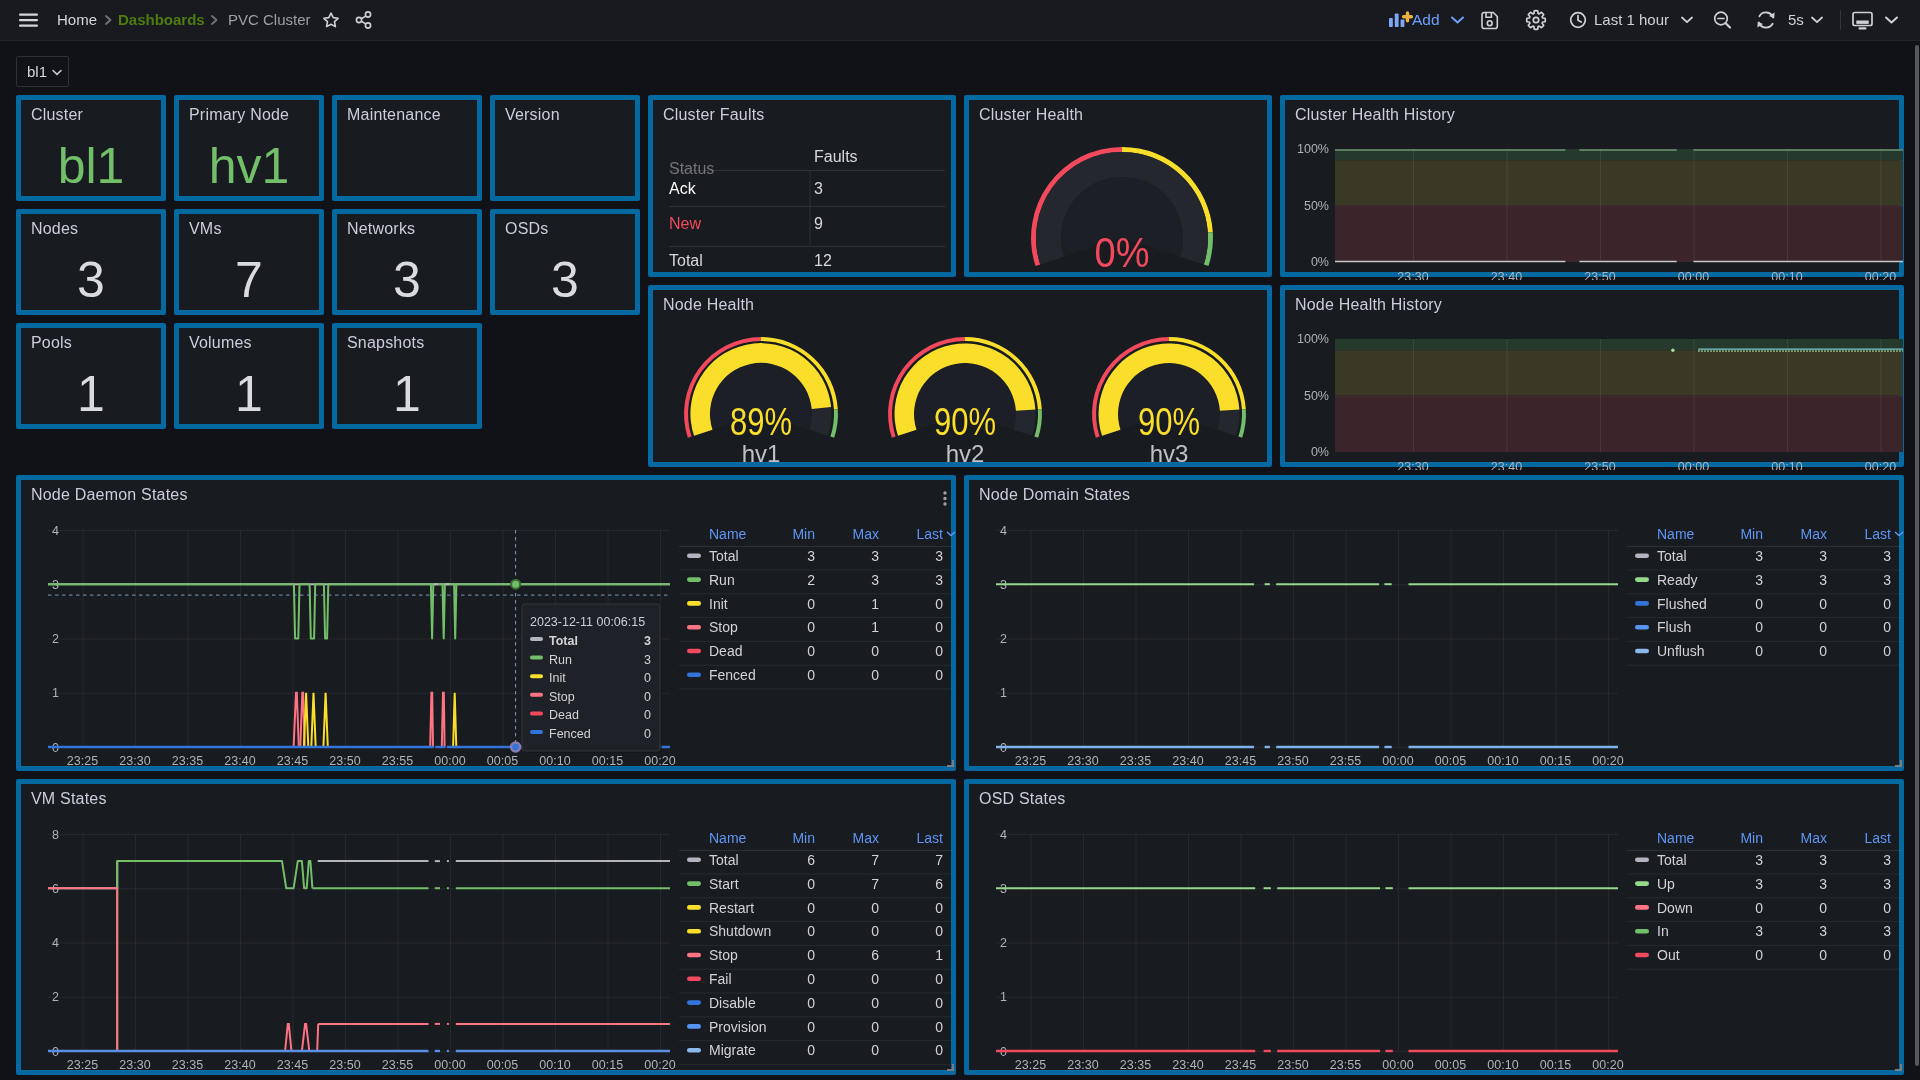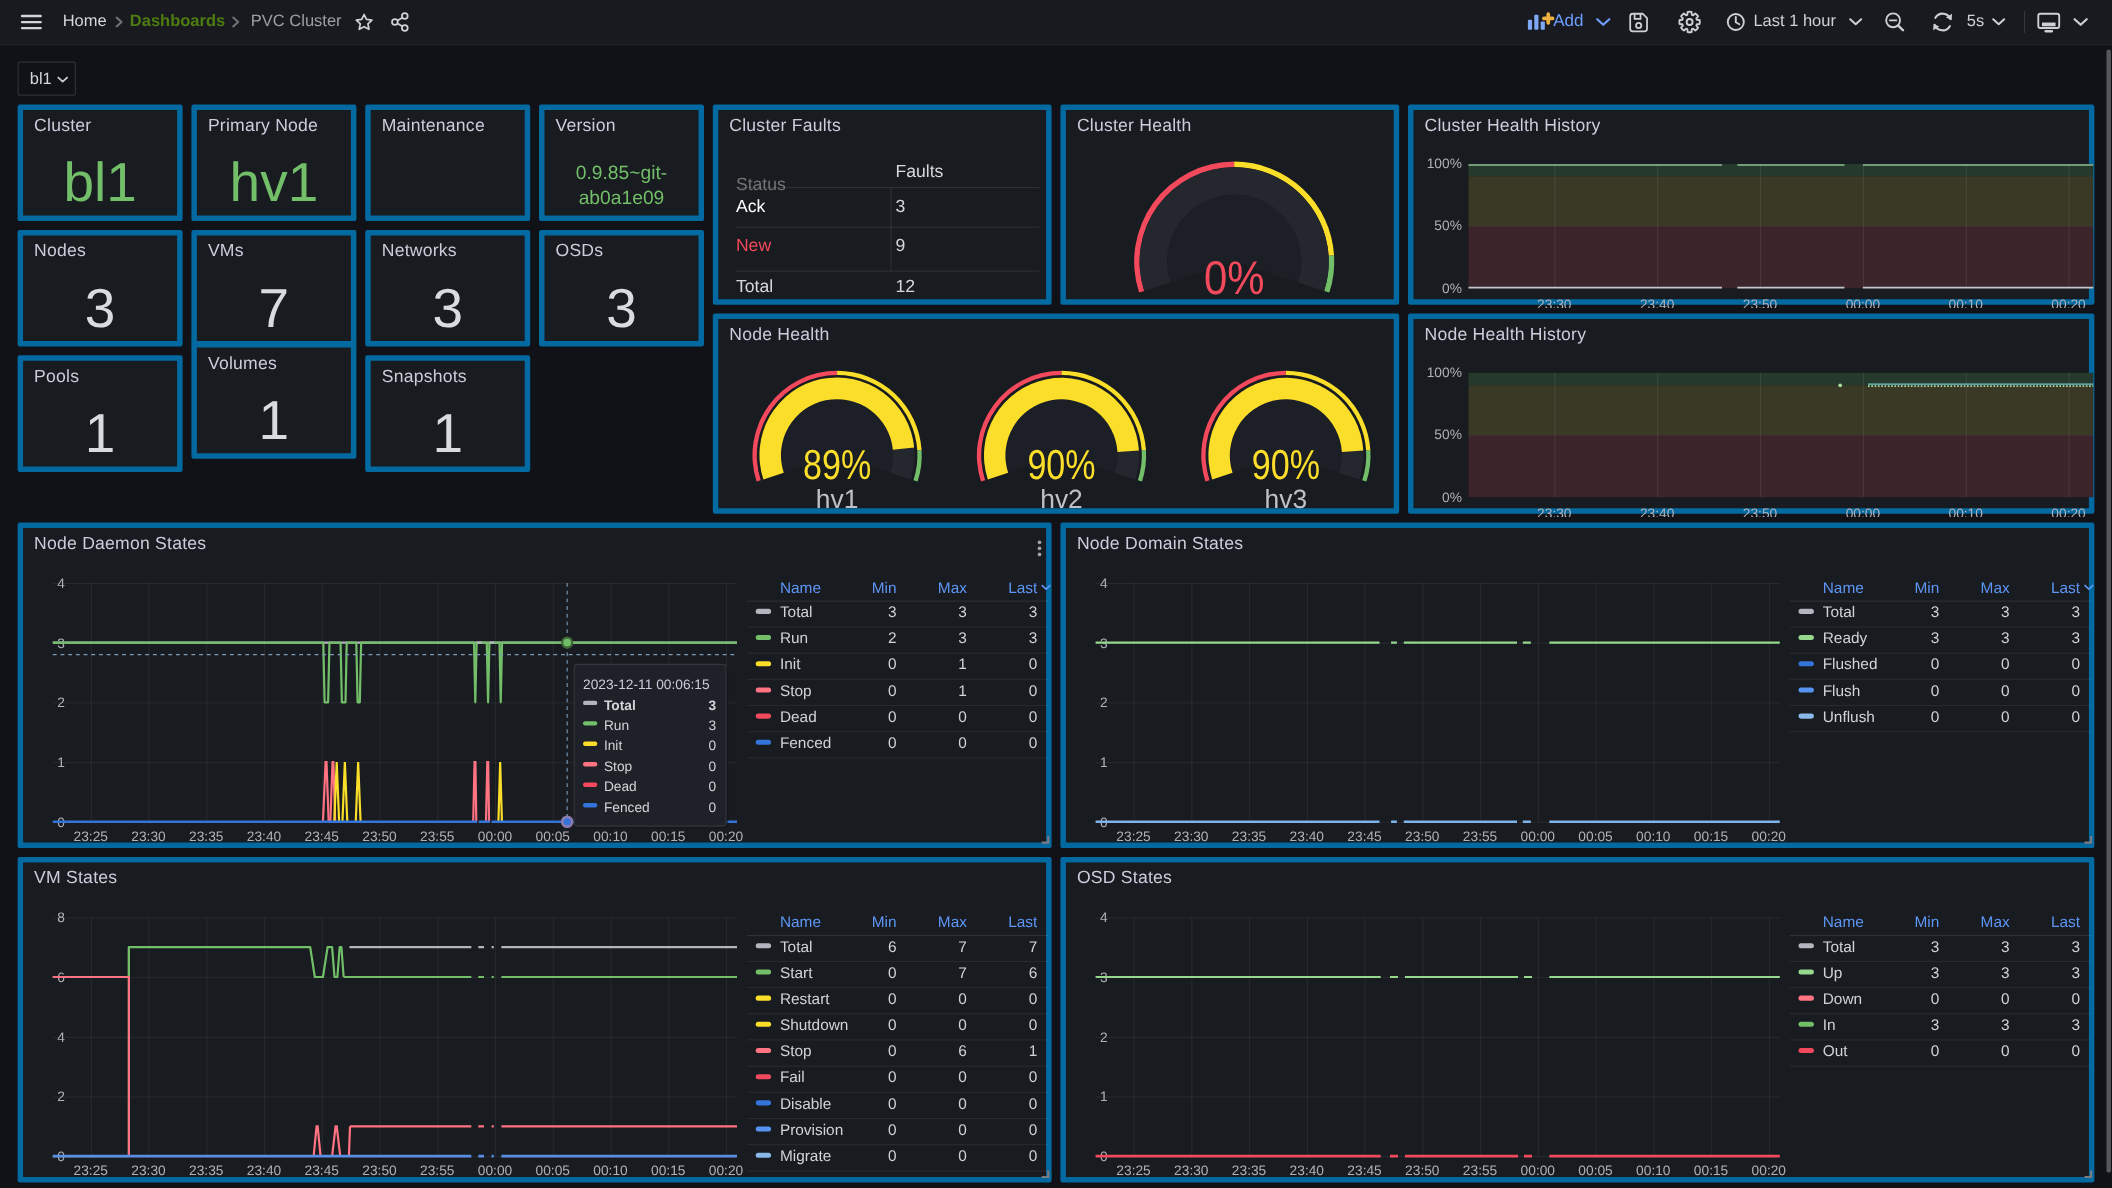--- a/index.html
+++ b/index.html
@@ -81,21 +81,20 @@
   </div>
 <div class="panel" style="left:174px;top:95px;width:150px;height:106px">
     <div class="pt">Primary Node</div>
     <div class="statv" style="top:36px;bottom:0;color:#73bf69;font-size:50px">hv1</div>
   </div>
 <div class="panel" style="left:332px;top:95px;width:150px;height:106px">
     <div class="pt">Maintenance</div>
   </div>
 <div class="panel" style="left:490px;top:95px;width:150px;height:106px">
     <div class="pt">Version</div>
-    <div class="statv" style="top:40px;bottom:0;color:#73bf69;font-size:17.5px;line-height:22px;text-align:center;flex-direction:column">0.9.85~git-<br>ab0a1e09</div>
   </div>
 <div class="panel" style="left:16px;top:209px;width:150px;height:106px">
     <div class="pt">Nodes</div>
     <div class="statv" style="top:36px;bottom:0;color:#dadbe0;font-size:50px">3</div>
   </div>
 <div class="panel" style="left:174px;top:209px;width:150px;height:106px">
     <div class="pt">VMs</div>
     <div class="statv" style="top:36px;bottom:0;color:#dadbe0;font-size:50px">7</div>
   </div>
 <div class="panel" style="left:332px;top:209px;width:150px;height:106px">
@@ -103,21 +102,21 @@
     <div class="statv" style="top:36px;bottom:0;color:#dadbe0;font-size:50px">3</div>
   </div>
 <div class="panel" style="left:490px;top:209px;width:150px;height:106px">
     <div class="pt">OSDs</div>
     <div class="statv" style="top:36px;bottom:0;color:#dadbe0;font-size:50px">3</div>
   </div>
 <div class="panel" style="left:16px;top:323px;width:150px;height:106px">
     <div class="pt">Pools</div>
     <div class="statv" style="top:36px;bottom:0;color:#dadbe0;font-size:50px">1</div>
   </div>
-<div class="panel" style="left:174px;top:311px;width:150px;height:106px">
+<div class="panel" style="left:174px;top:323px;width:150px;height:106px">
     <div class="pt">Volumes</div>
     <div class="statv" style="top:36px;bottom:0;color:#dadbe0;font-size:50px">1</div>
   </div>
 <div class="panel" style="left:332px;top:323px;width:150px;height:106px">
     <div class="pt">Snapshots</div>
     <div class="statv" style="top:36px;bottom:0;color:#dadbe0;font-size:50px">1</div>
   </div>
 <div class="panel" style="left:648px;top:95px;width:308px;height:182px">
     <div class="pt">Cluster Faults</div>
     <div class="abs" style="left:16px;top:60px;font-size:16px;color:#737373">Status</div>

